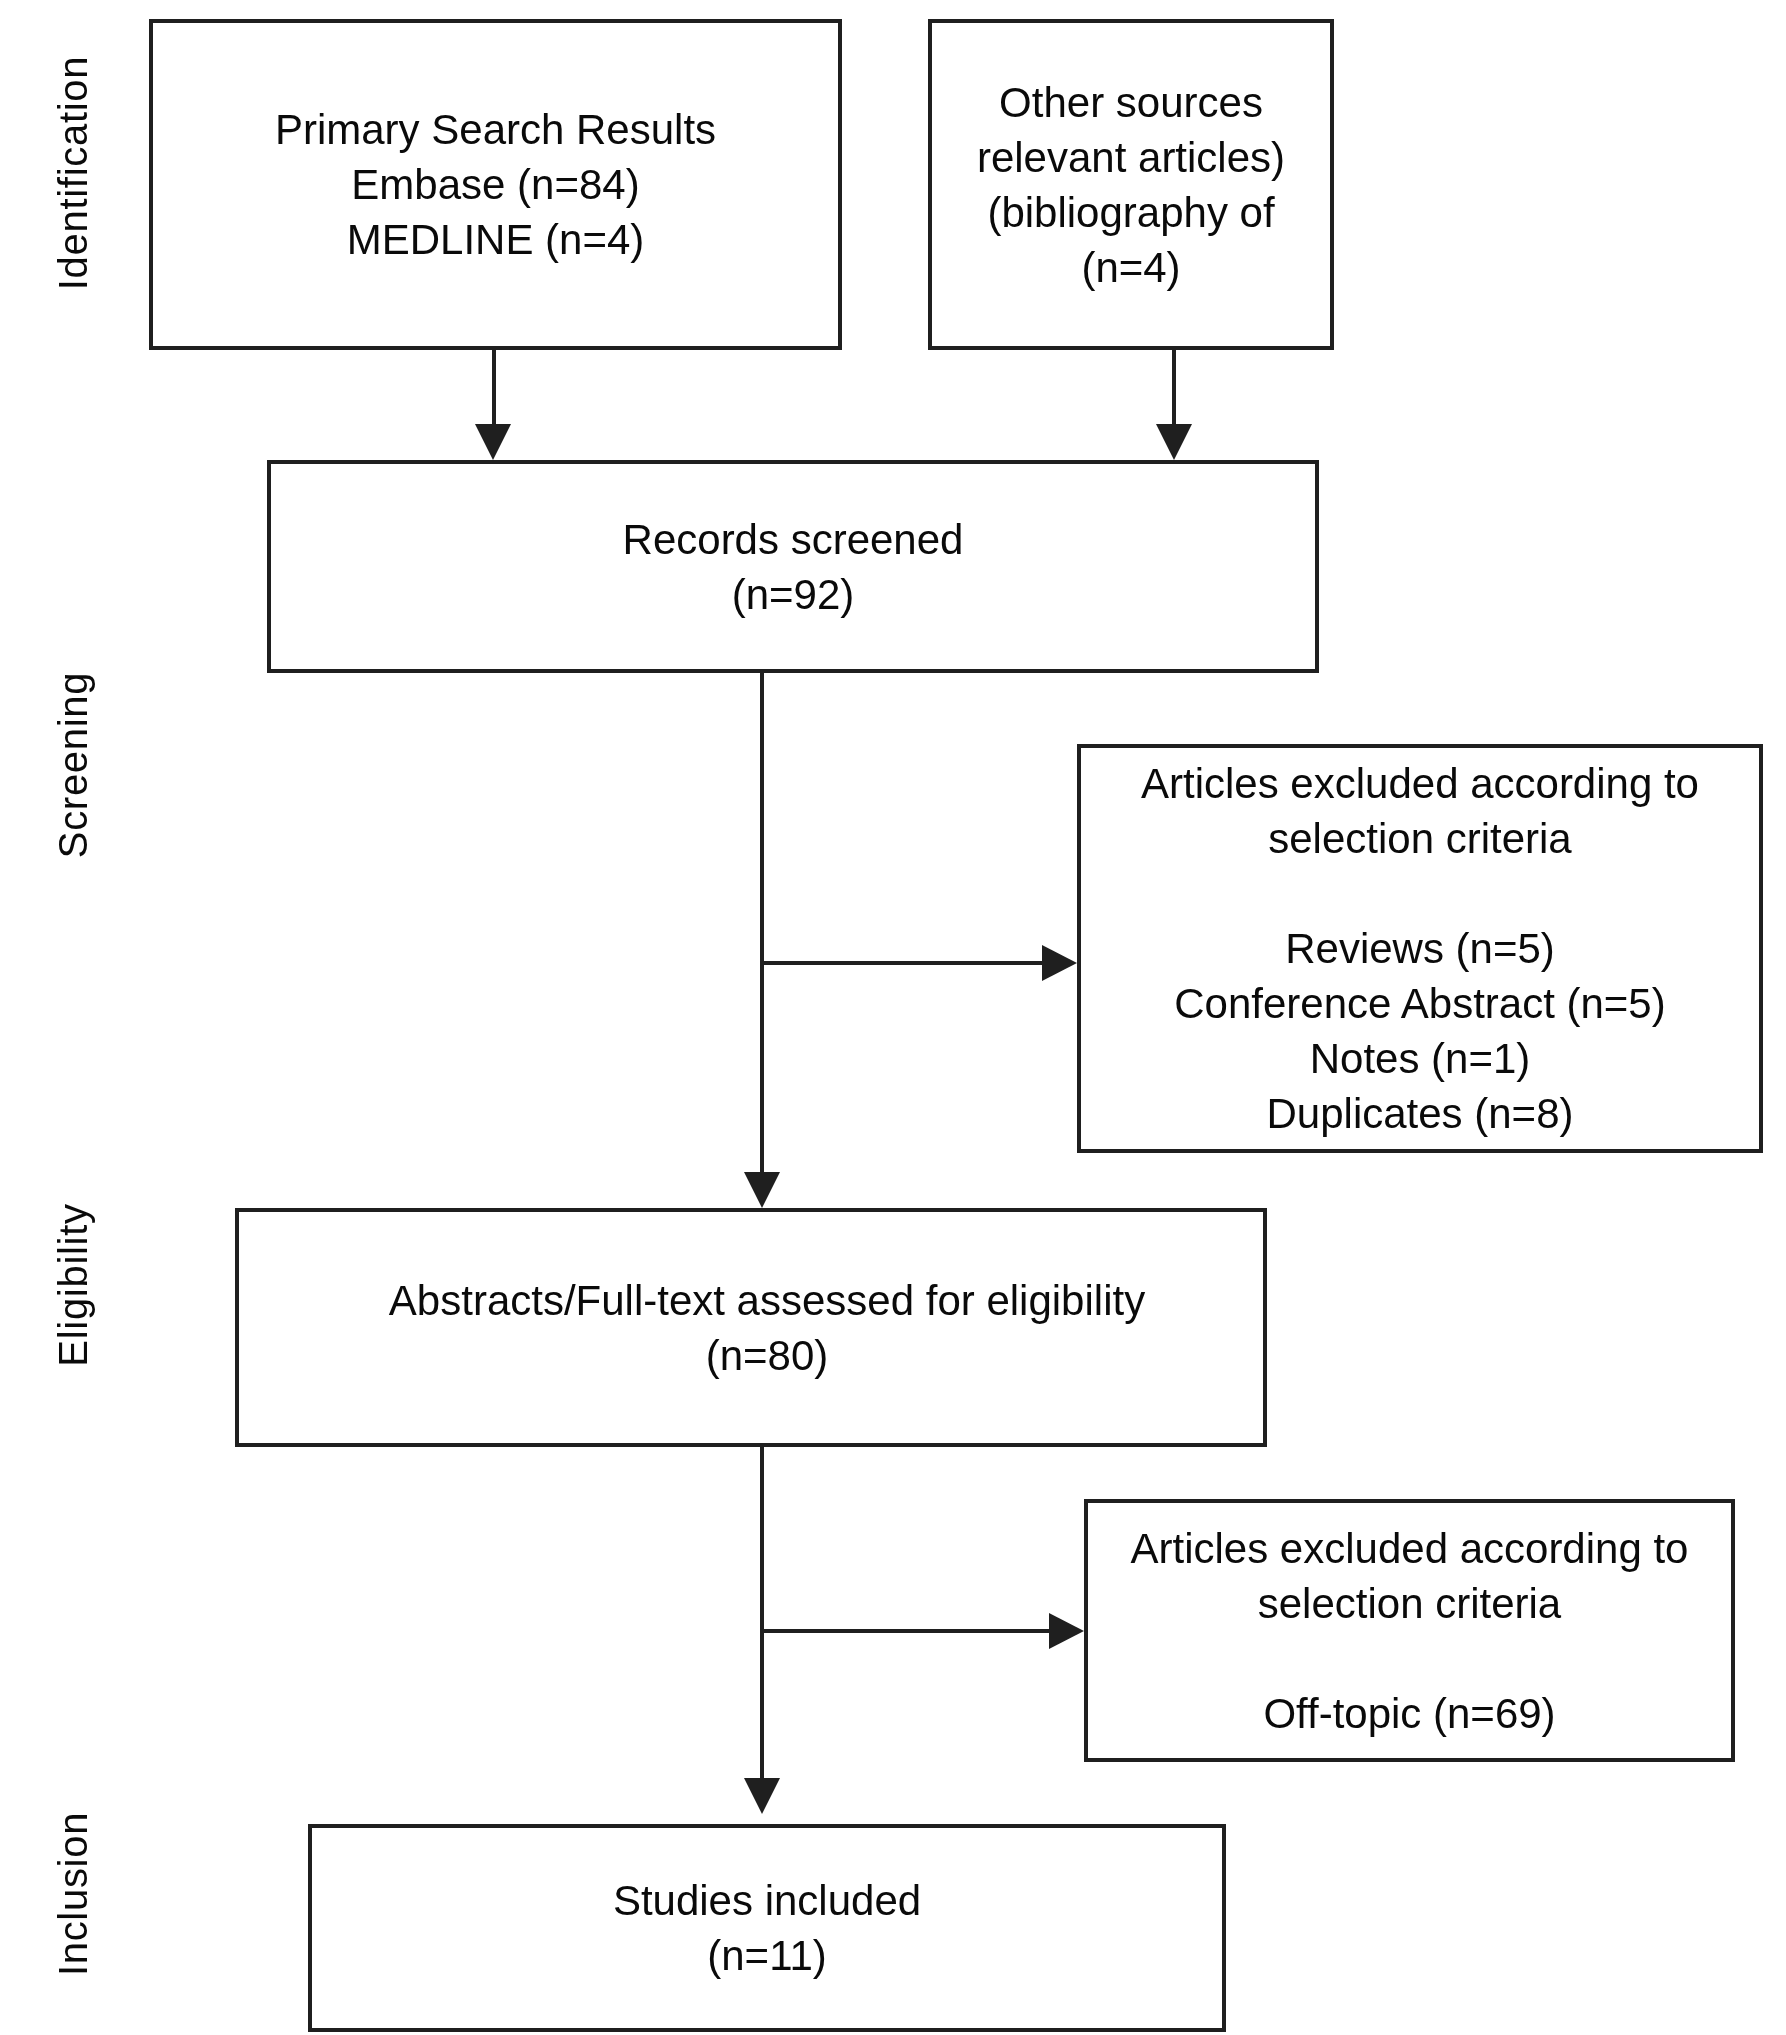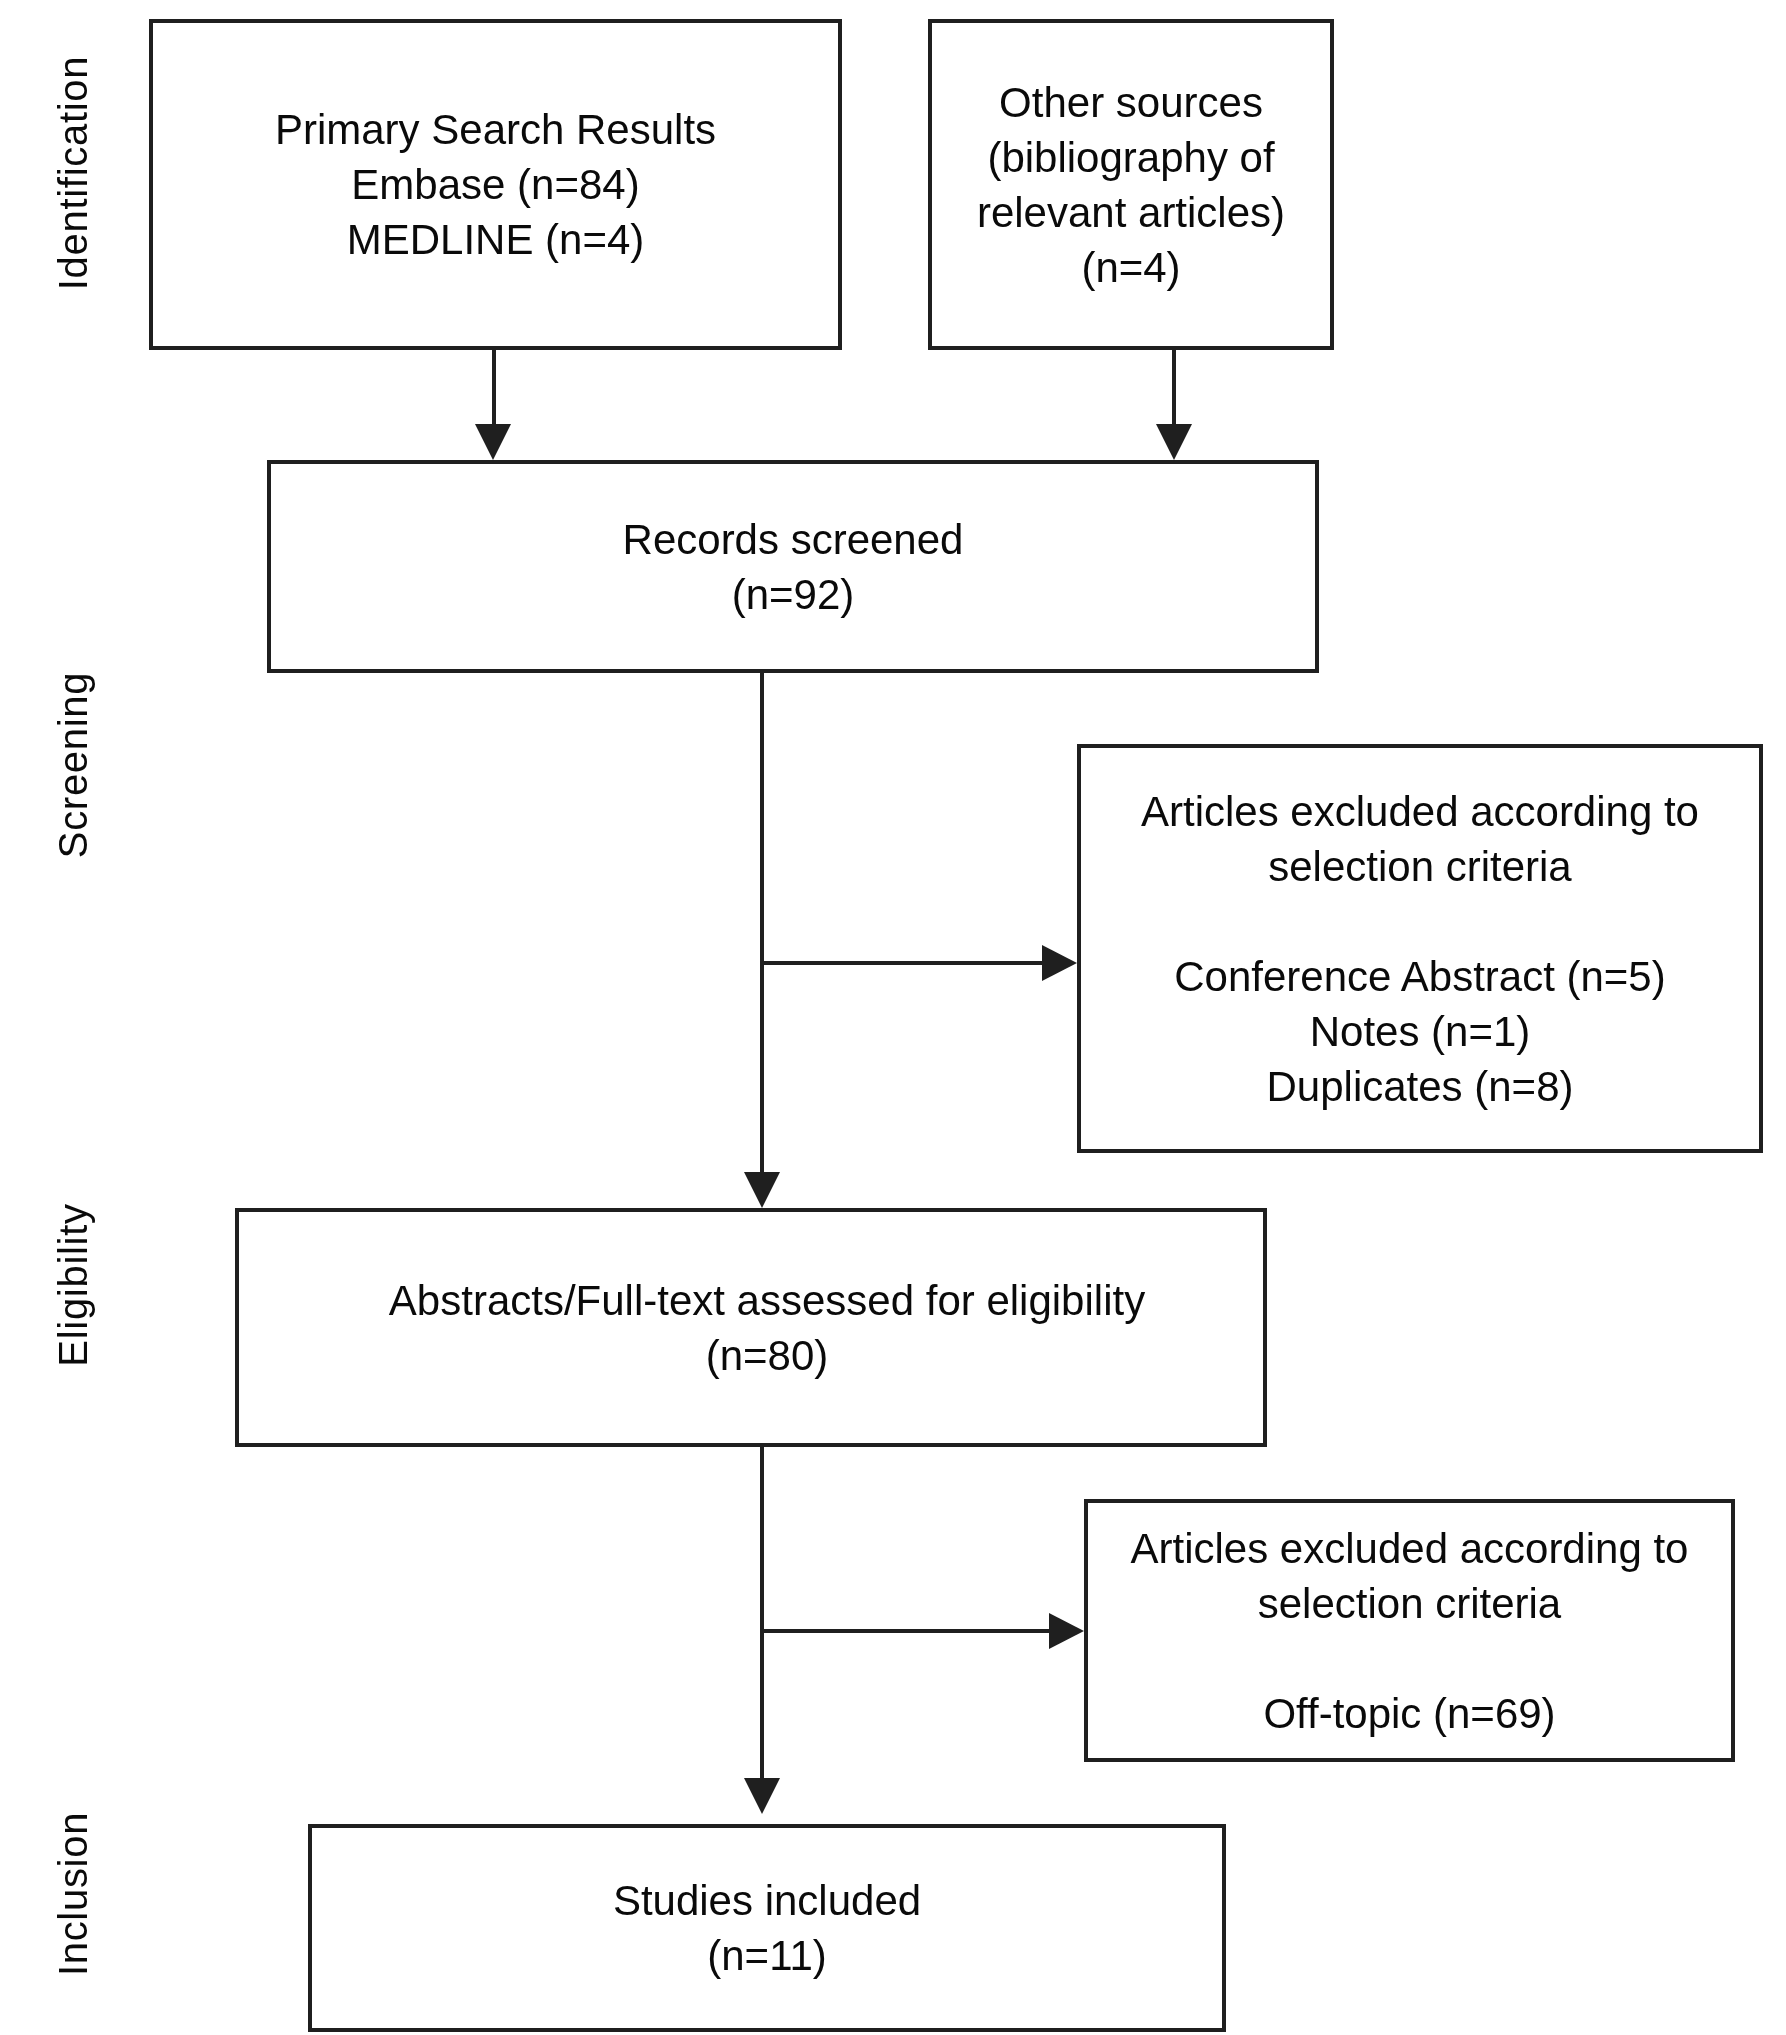--- a/index.html
+++ b/index.html
@@ -75,22 +75,22 @@
   <div class="stage" style="left:73px; top:1894px;">Inclusion</div>
 
   <div class="box" style="left:149px; top:19.4px; width:693px; height:331px;text-align:right;">
     <div class="bline">Primary Search Results</div>
     <div class="bline">Embase (n=84)</div>
     <div class="bline">MEDLINE (n=4)</div>
   </div>
 
   <div class="box" style="left:928px; top:19.4px; width:406px; height:331px;">
     <div class="bline">Other sources</div>
+    <div class="bline">relevant articles)</div>
     <div class="bline">(bibliography of</div>
-    <div class="bline">relevant articles)</div>
     <div class="bline">(n=4)</div>
   </div>
 
   <div class="vline" style="left:492px; top:350px; height:75px;"></div>
   <div class="head-d" style="left:475px; top:424px;"></div>
 
   <div class="vline" style="left:1172px; top:350px; height:75px;"></div>
   <div class="head-d" style="left:1156px; top:424px;"></div>
 
   <div class="box" style="left:267px; top:460px; width:1052px; height:213px;">
@@ -101,20 +101,21 @@
   <div class="vline" style="left:760px; top:673px; height:501px;"></div>
   <div class="head-d" style="left:744px; top:1172px;"></div>
 
   <div class="hline" style="left:760px; top:961px; width:283px;"></div>
   <div class="head-r" style="left:1042px; top:945px;"></div>
 
   <div class="box" style="left:1077px; top:744px; width:686px; height:409px;">
     <div class="bline">Articles excluded according to</div>
     <div class="bline">selection criteria</div>
     <div class="spacer"></div>
+    <div class="bline">Reviews (n=5)</div>
     <div class="bline">Conference Abstract (n=5)</div>
     <div class="bline">Notes (n=1)</div>
     <div class="bline">Duplicates (n=8)</div>
   </div>
 
   <div class="box" style="left:235px; top:1208px; width:1032px; height:239px;padding-left:46px;">
     <div class="bline">Abstracts/Full-text assessed for eligibility</div>
     <div class="bline">(n=80)</div>
   </div>
 

